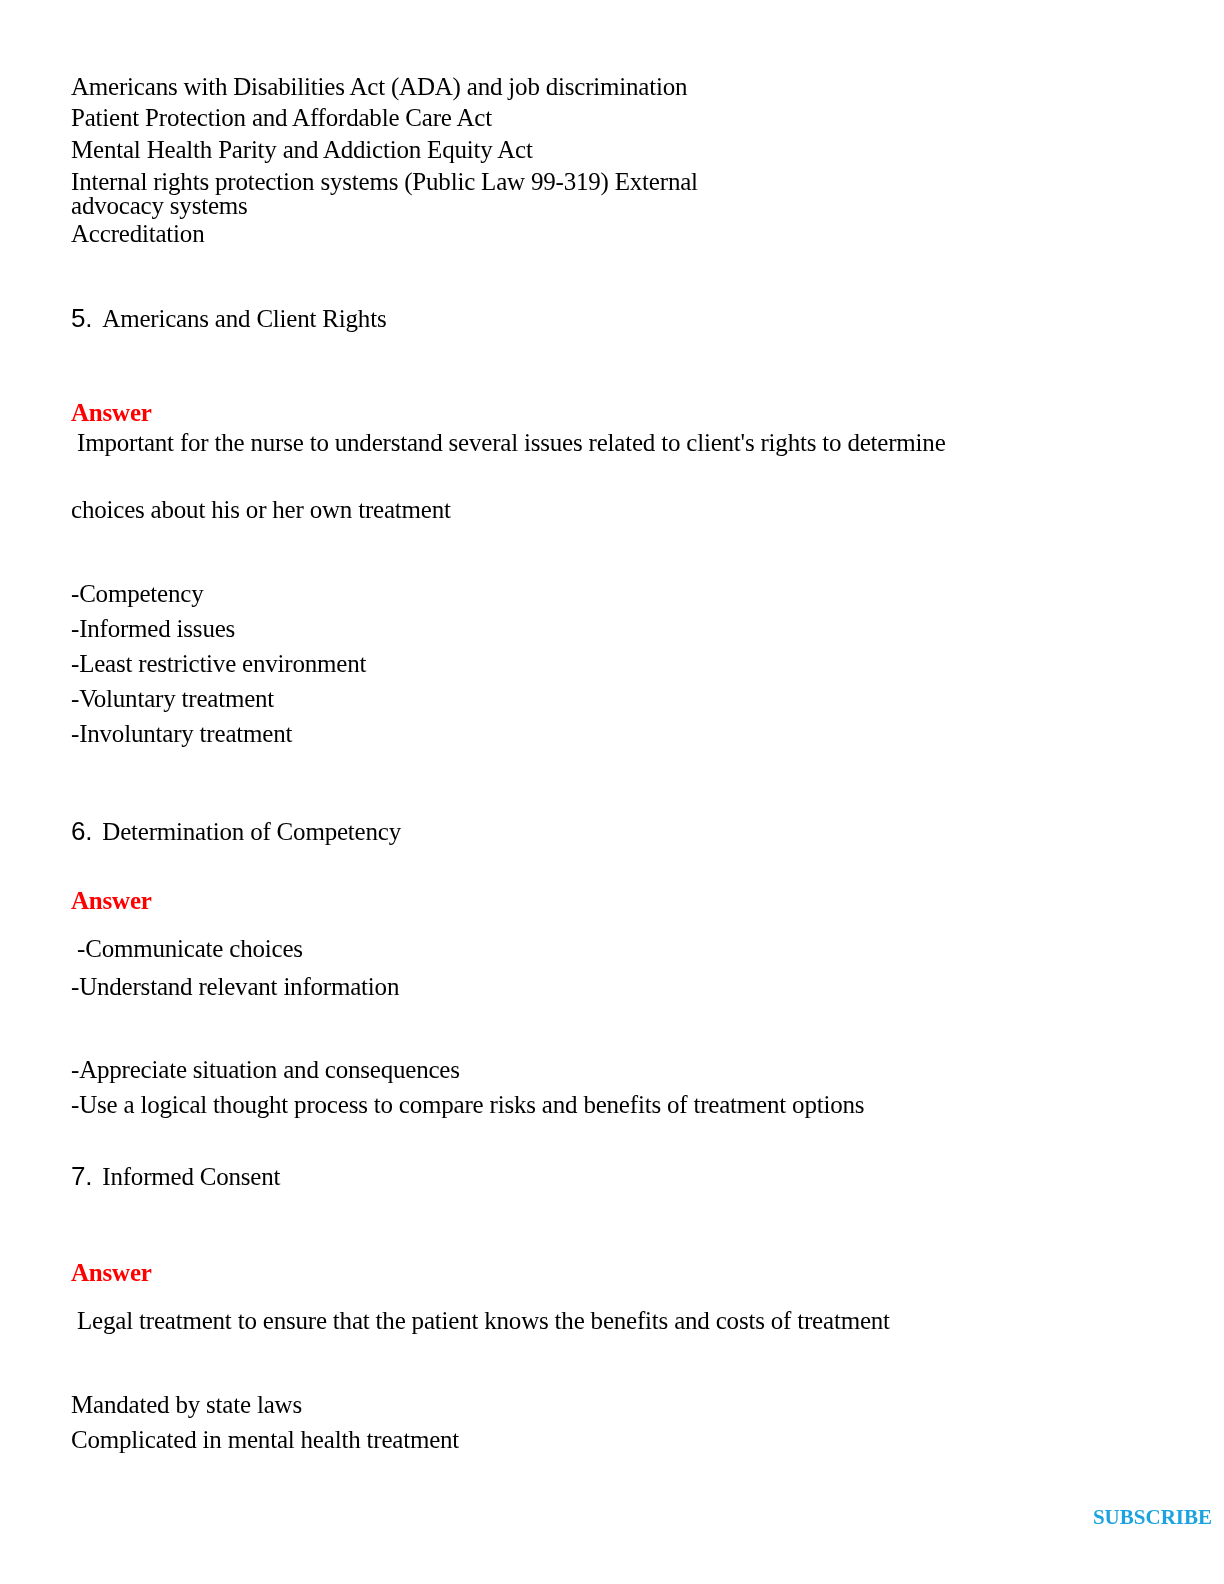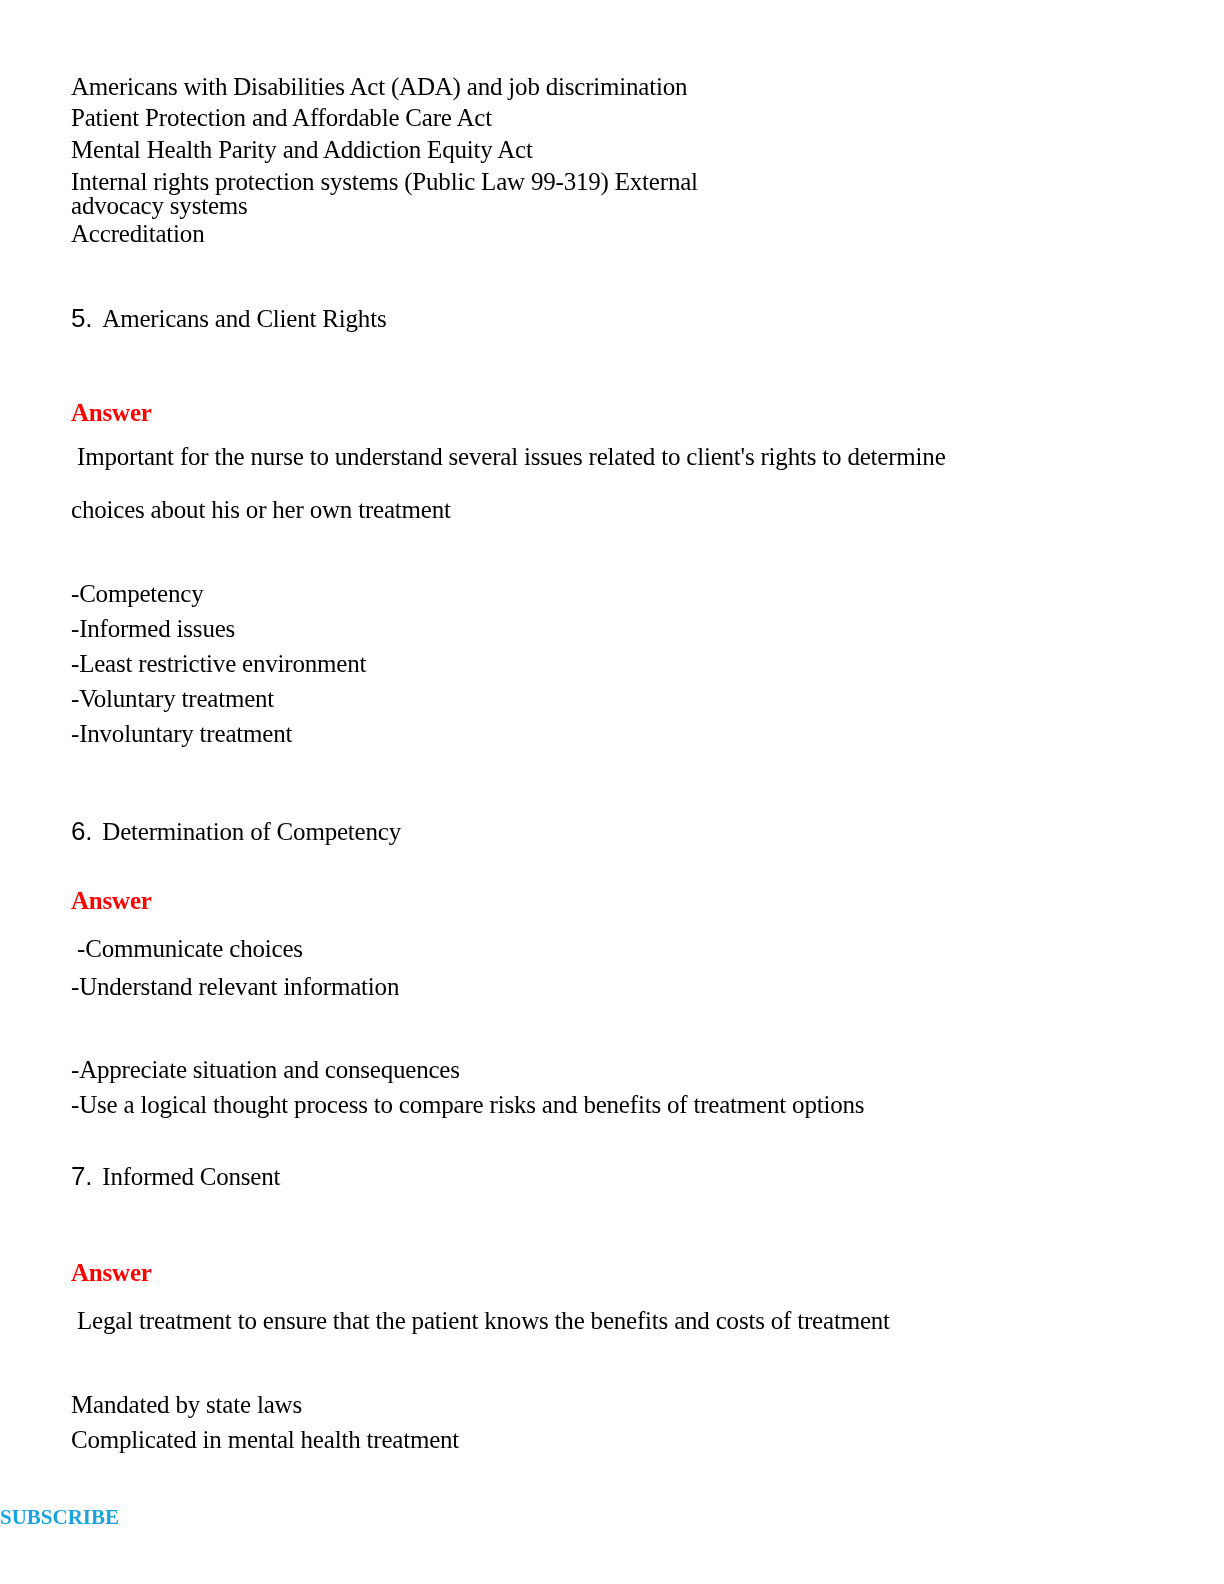--- a/index.html
+++ b/index.html
@@ -1,40 +1,40 @@
 <!DOCTYPE html>
 <html><head>
 <meta charset="utf-8">
 <style>
   html, body { margin: 0; padding: 0; background: #ffffff; }
   body { width: 1224px; height: 1584px; position: relative; overflow: hidden;
          font-family: "Liberation Serif", "DejaVu Serif", serif; color: #000; }
   .line { position: absolute; left: 71px; font-size: 25px; line-height: 30px; white-space: nowrap; letter-spacing: -0.2px; }
   .num { font-family: "Liberation Sans", "DejaVu Sans", sans-serif; font-size: 26px; margin-right: 10px; }
   .answer { color: #ff0000; font-weight: bold; font-size: 25px; }
-  .subscribe { position: absolute; left: 0; width: 1212px; top: 1503px; text-align: left;
+  .subscribe { position: absolute; left: 0; width: 1212px; top: 1503px; text-align: right;
                color: #1aa3e0; font-weight: bold; font-size: 21px; line-height: 28px; }
 </style>
 </head>
 <body>
 
 <div>
 
   <div class="line" style="top:72px">Americans with Disabilities Act (ADA) and job discrimination</div>
   <div class="line" style="top:103px">Patient Protection and Affordable Care Act</div>
   <div class="line" style="top:135px">Mental Health Parity and Addiction Equity Act</div>
   <div class="line" style="top:167px">Internal rights protection systems (Public Law 99-319) External</div>
   <div class="line" style="top:191px">advocacy systems</div>
   <div class="line" style="top:219px">Accreditation</div>
 
   <div class="line" style="top:303px">
     <span class="num">5.</span><span>Americans and Client Rights</span>
   </div>
   <div class="line answer" style="top:398px">Answer</div>
-  <div class="line" style="top:442px; white-space:pre"> Important for the nurse to understand several issues related to client's rights to determine</div>
+  <div class="line" style="top:428px; white-space:pre"> Important for the nurse to understand several issues related to client's rights to determine</div>
   <div class="line" style="top:495px">choices about his or her own treatment</div>
   <div class="line" style="top:579px">-Competency</div>
   <div class="line" style="top:614px">-Informed issues</div>
   <div class="line" style="top:649px">-Least restrictive environment</div>
   <div class="line" style="top:684px">-Voluntary treatment</div>
   <div class="line" style="top:719px">-Involuntary treatment</div>
 
   <div class="line" style="top:816px">
     <span class="num">6.</span><span>Determination of Competency</span>
   </div>

